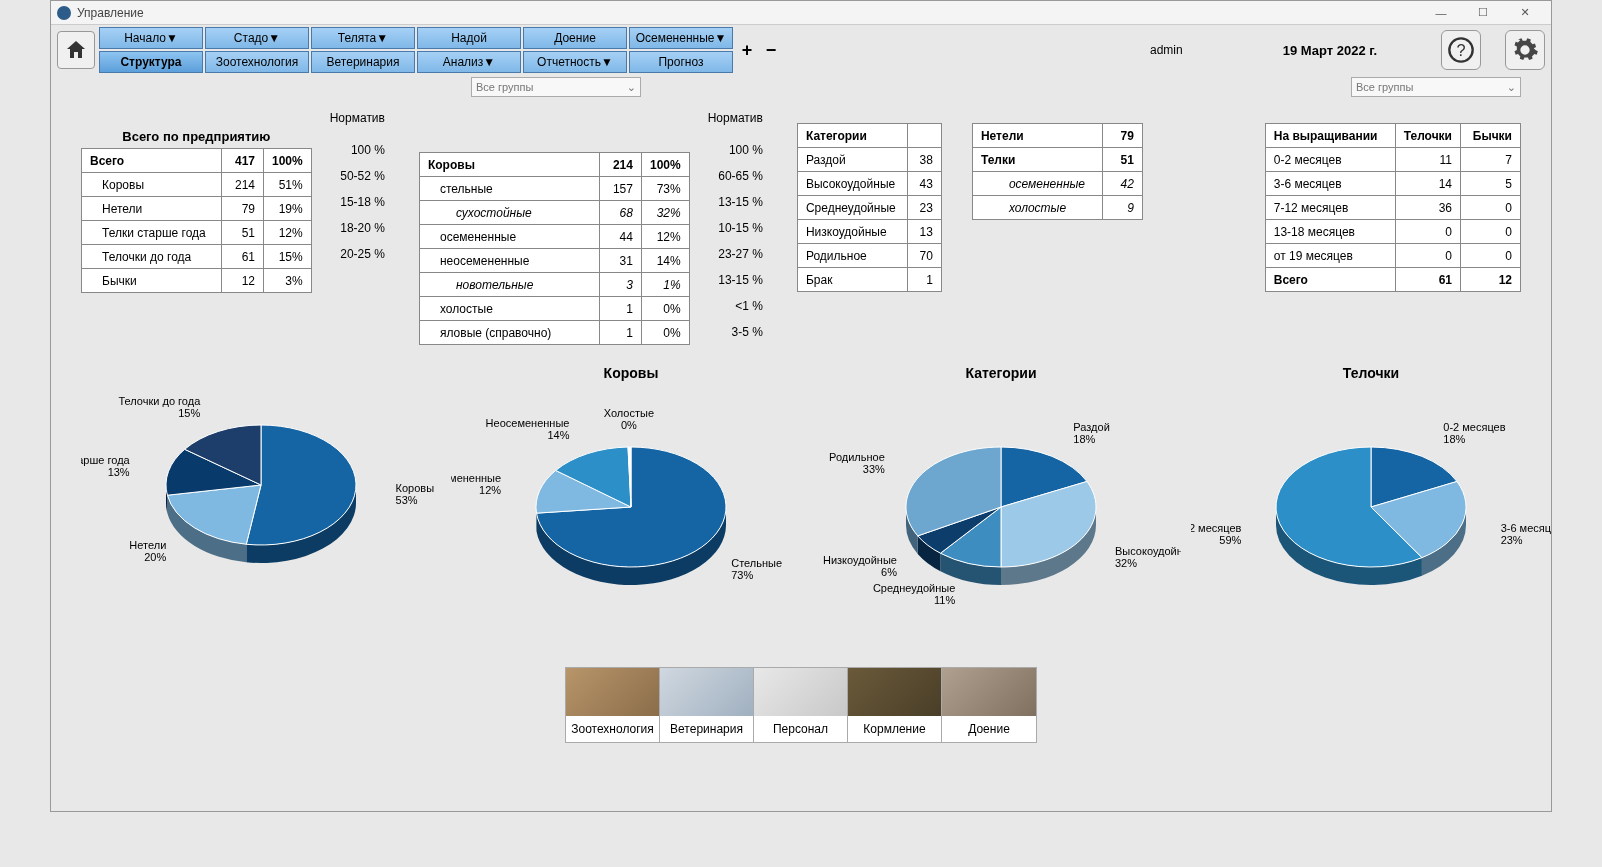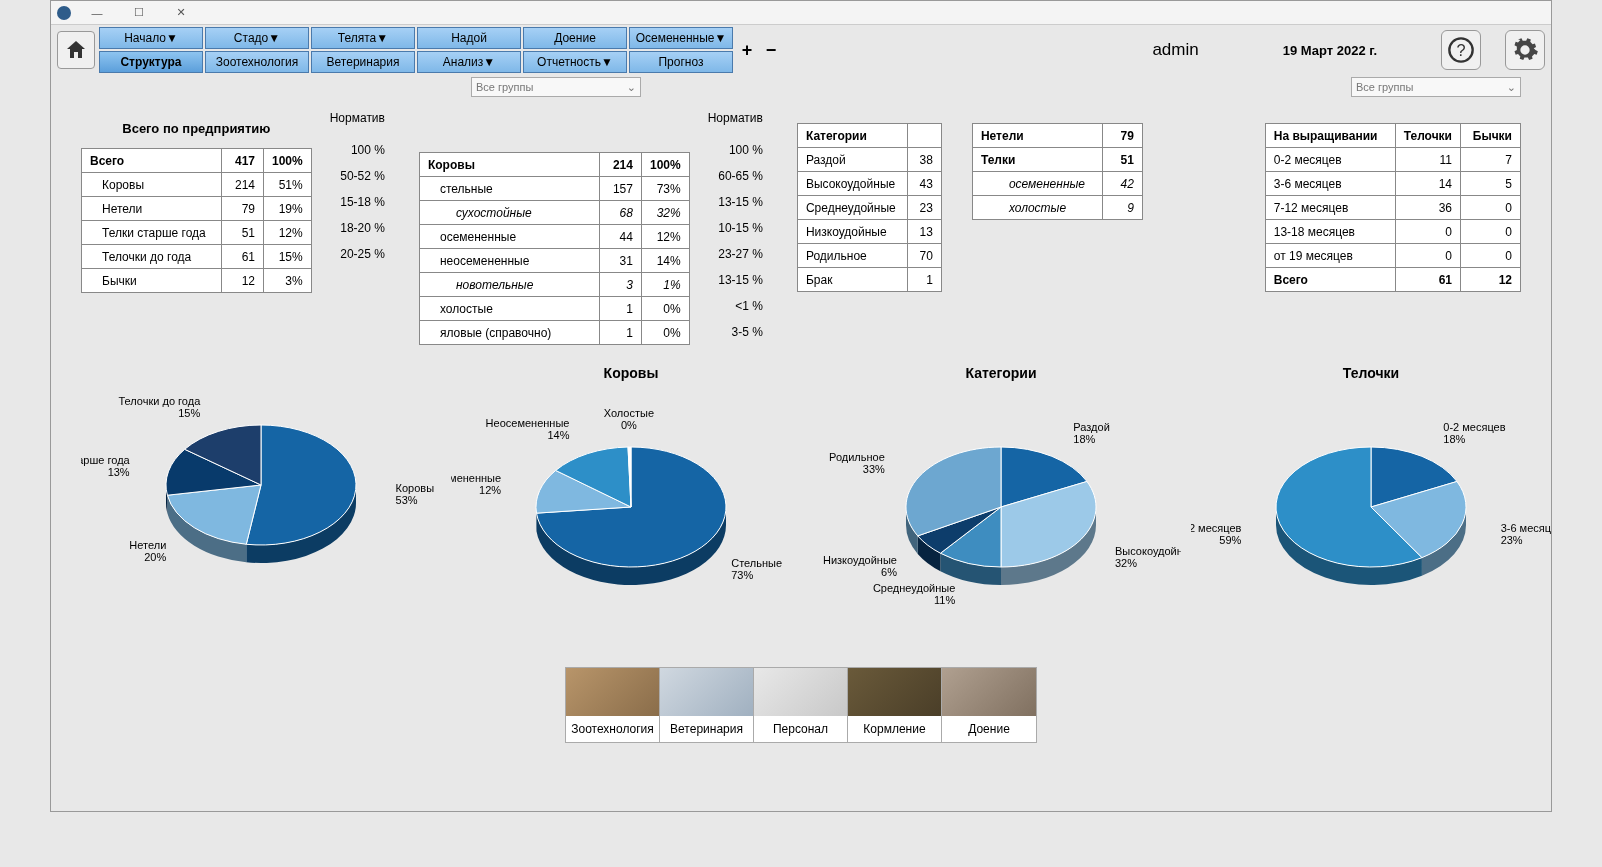--- a/index.html
+++ b/index.html
@@ -13,34 +13,34 @@
 .win-btn { width: 40px; height: 20px; display: flex; align-items: center; justify-content: center; color: #555; font-size: 11px; }
 
 .toolbar { height: 50px; display: flex; align-items: center; padding: 2px 6px; gap: 4px; }
 .home-btn { width: 38px; height: 38px; border: 1px solid #999; background: #f0f0f0; border-radius: 4px; display: flex; align-items: center; justify-content: center; }
 .home-btn svg { width: 24px; height: 24px; }
 .menu-grid { display: grid; grid-template-columns: repeat(6, 104px); grid-template-rows: 22px 22px; gap: 2px; }
 .menu-btn { background: linear-gradient(#a6d0f5, #7fb8e8); border: 1px solid #4a7aac; font-size: 12px; display: flex; align-items: center; justify-content: center; cursor: pointer; white-space: nowrap; }
 .menu-btn.active { background: linear-gradient(#8ec4f0, #5c9fdb); font-weight: bold; }
 .pm-btn { width: 20px; height: 20px; font-size: 18px; font-weight: bold; display: flex; align-items: center; justify-content: center; cursor: pointer; }
 .spacer { flex: 1; }
-.user-lbl { font-size: 17px; margin: 0 40px; }
+.user-lbl { font-size: 12px; margin: 0 56px; }
 .date-lbl { font-size: 13px; font-weight: bold; margin: 0 40px; }
 .circ-btn { width: 40px; height: 40px; border: 1px solid #999; background: #f0f0f0; border-radius: 6px; display: flex; align-items: center; justify-content: center; margin-left: 20px; }
 .circ-btn svg { width: 28px; height: 28px; }
 
 .group-row { height: 24px; display: flex; align-items: center; padding: 0 30px; }
 .group-sel { margin-left: 390px; width: 170px; height: 20px; border: 1px solid #aaa; background: #f8f8f8; font-size: 11px; color: #777; padding: 0 4px; display: flex; align-items: center; justify-content: space-between; }
 .group-sel2 { margin-left: auto; width: 170px; height: 20px; border: 1px solid #aaa; background: #f8f8f8; font-size: 11px; color: #777; padding: 0 4px; display: flex; align-items: center; justify-content: space-between; }
 
 .content { flex: 1; padding: 6px 30px 10px 30px; overflow: hidden; }
 .tables-row { display: flex; gap: 30px; align-items: flex-start; }
 
 .tbl-block { }
-.tbl-title { text-align: center; font-weight: bold; font-size: 13px; margin-bottom: 12px; }
+.tbl-title { text-align: center; font-weight: bold; font-size: 13px; margin-bottom: 4px; }
 .tbl { border-collapse: collapse; background: #fff; }
 .tbl td, .tbl th { border: 1px solid #888; padding: 4px 8px; font-size: 12px; height: 24px; }
 .tbl th { background: #fff; font-weight: bold; text-align: left; }
 .tbl .num { text-align: right; }
 .tbl .indent1 { padding-left: 20px; }
 .tbl .indent2 { padding-left: 36px; font-style: italic; }
 .norm-col { display: inline-block; margin-left: 8px; vertical-align: top; }
 .norm-col div { height: 26px; line-height: 26px; font-size: 12px; text-align: right; padding-right: 4px; }
 .norm-hdr { font-weight: normal; font-size: 12px; text-align: right; margin-bottom: 6px; }
 
@@ -58,20 +58,21 @@
 .fcard .img.pers{background:linear-gradient(135deg,#e8e8e8,#c8c8c8);}
 .fcard .img.milk{background:linear-gradient(135deg,#b0a090,#807060);}
 .fcard .lbl { text-align: center; font-size: 12px; padding: 6px 2px; }
 </style>
 </head>
 <body>
 
 <div class="window">
   <div class="titlebar">
     <div class="icon"></div>
+    <div class="title">Управление</div>
     <div class="win-btns">
       <div class="win-btn">—</div>
       <div class="win-btn">☐</div>
       <div class="win-btn">✕</div>
     </div>
   </div>
 
   <div class="toolbar">
     <div class="home-btn">
       <svg viewBox="0 0 24 24">

